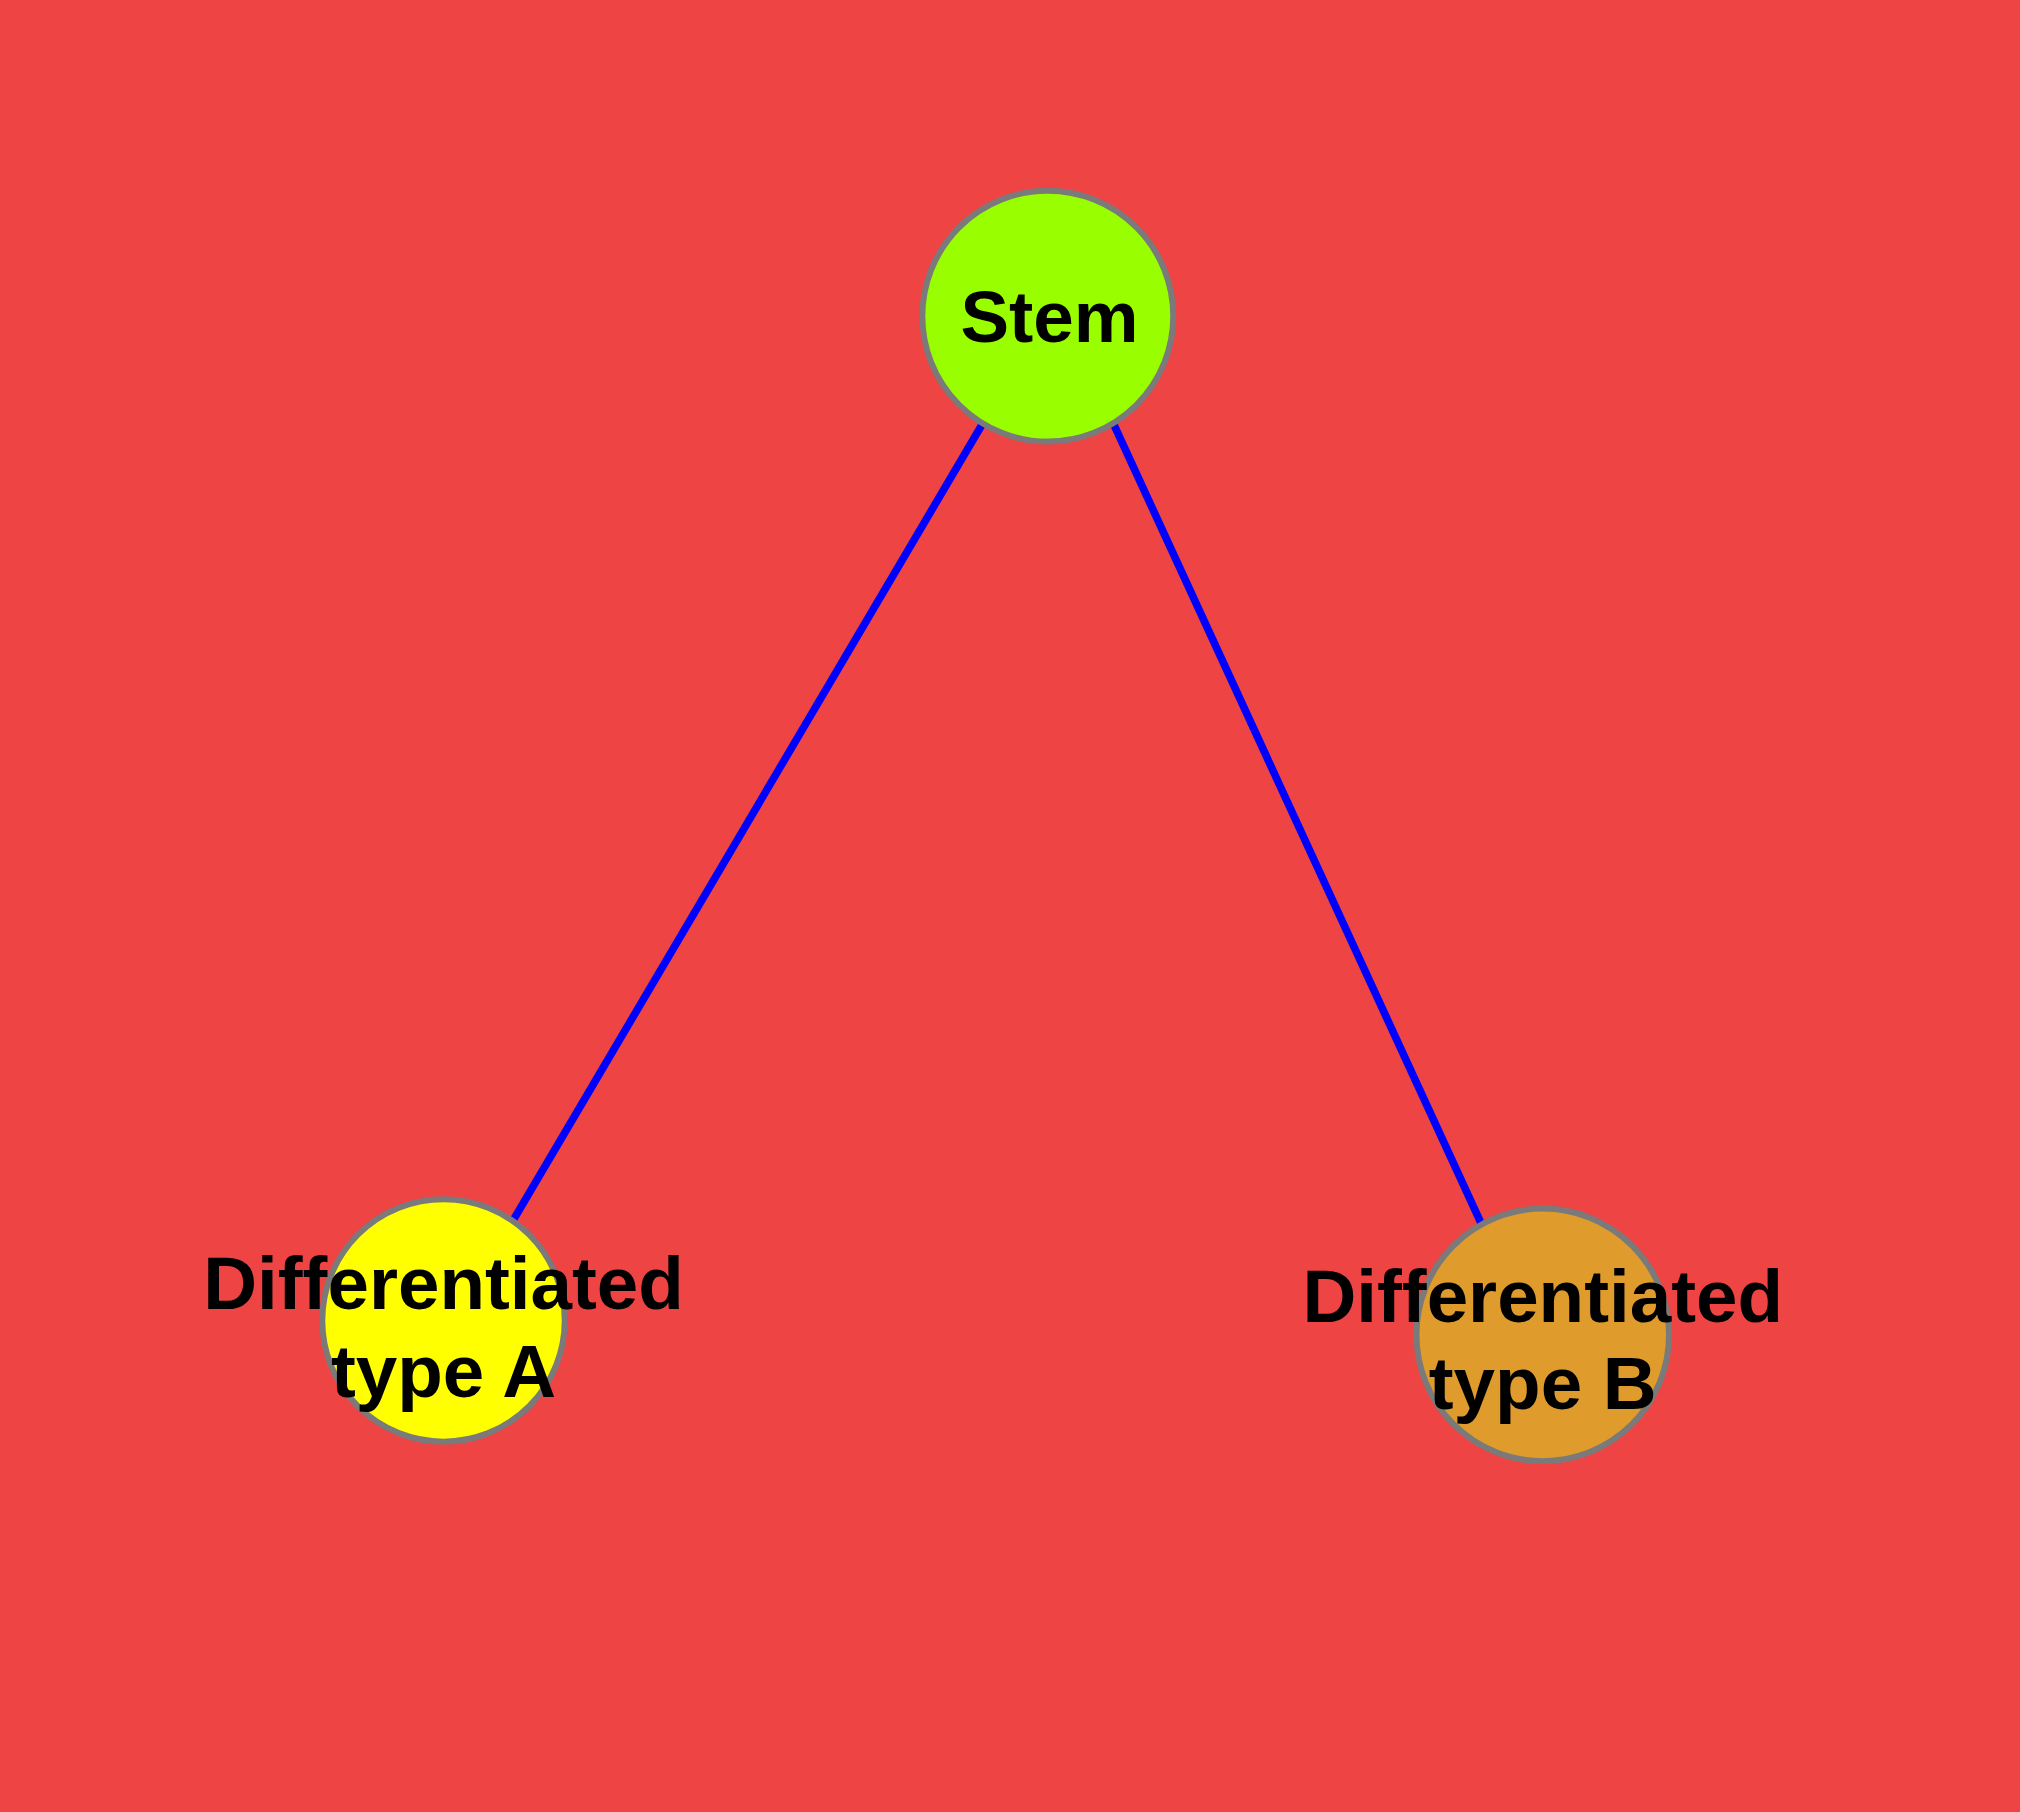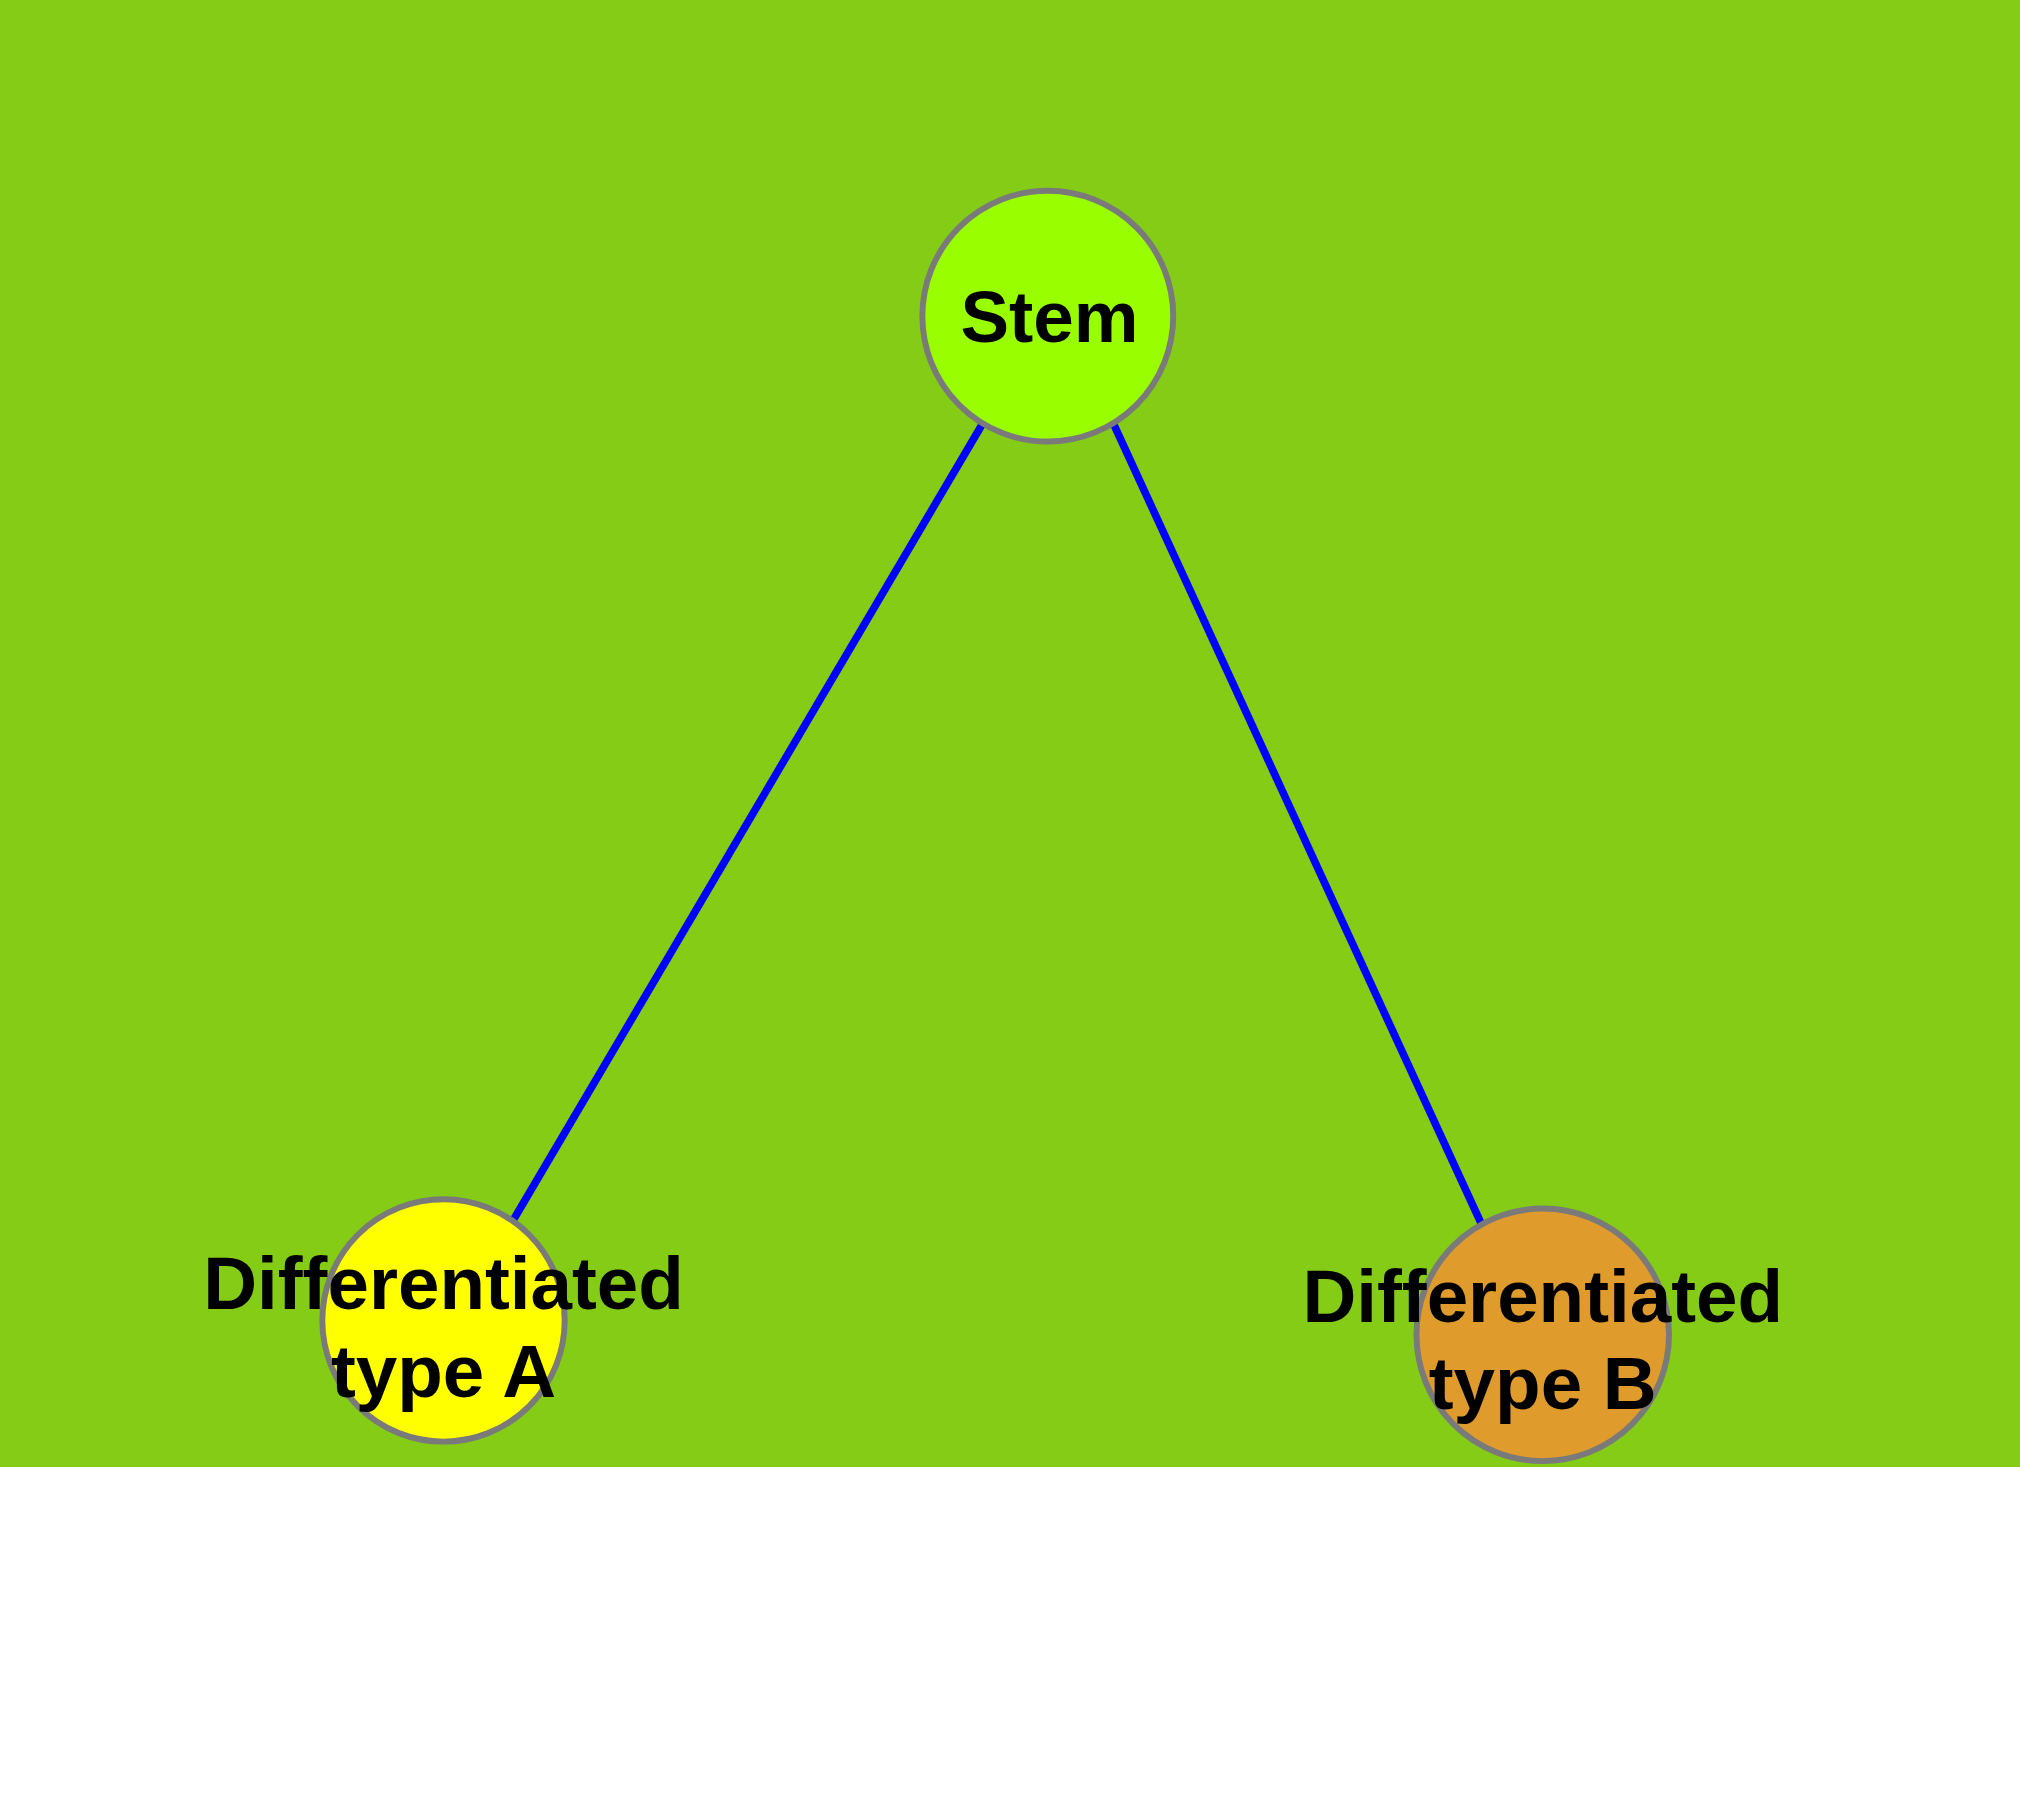--- a/index.html
+++ b/index.html
@@ -3,22 +3,22 @@
 <meta charset="utf-8">
 <style>
   html, body {
     margin: 0;
     padding: 0;
     background: #ffffff;
   }
   #canvas {
     position: relative;
     width: 2021px;
-    height: 1467px;
-    background: #84cc16;
+    height: 1812px;
+    background: #ef4444;
     overflow: hidden;
     font-family: "Liberation Sans", sans-serif;
   }
   #graph-svg {
     position: absolute;
     top: 0;
     left: 0;
     width: 2021px;
     height: 1812px;
     display: block;

